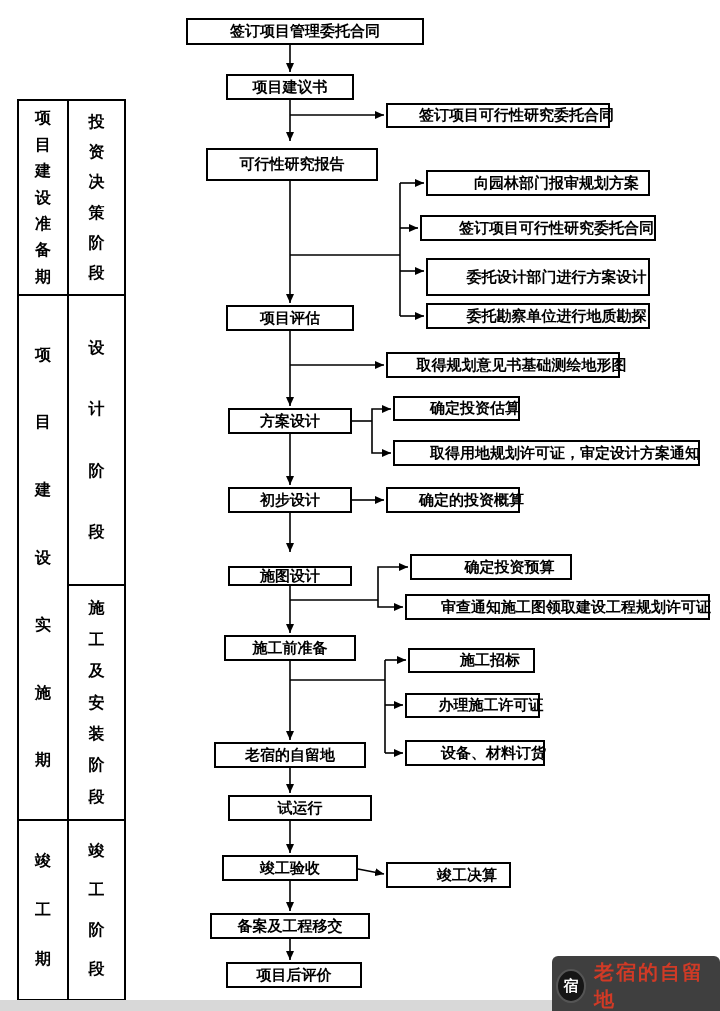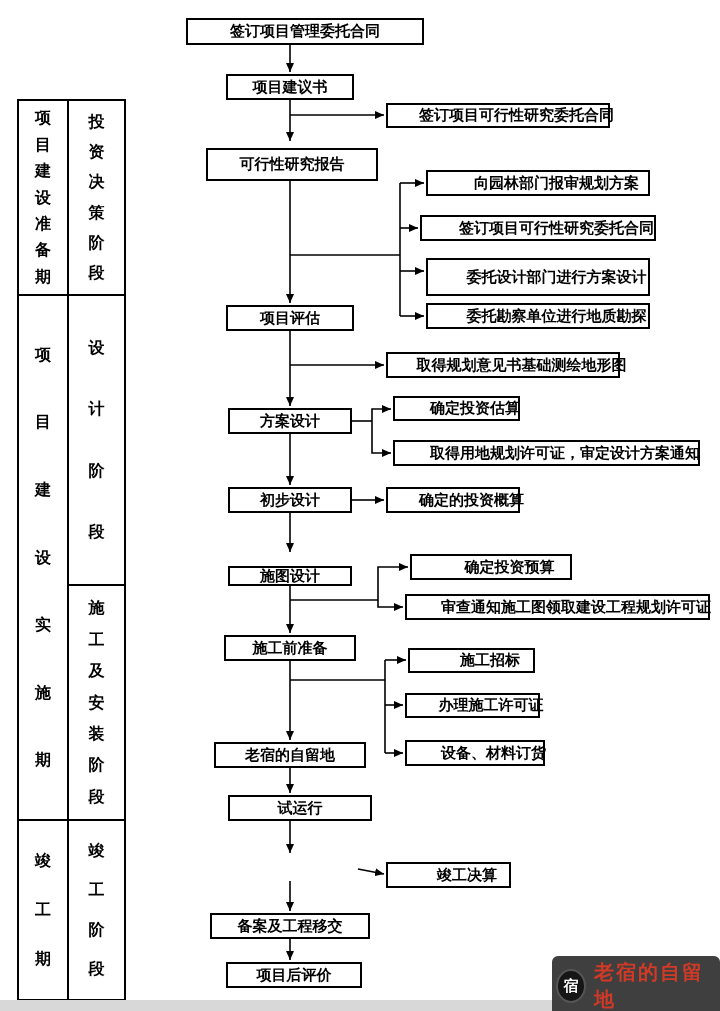--- a/index.html
+++ b/index.html
@@ -196,20 +196,21 @@
   <div class="box" style="left:186px;top:18px;width:238px;height:27px">签订项目管理委托合同</div>
   <div class="box" style="left:226px;top:74px;width:128px;height:26px">项目建议书</div>
   <div class="box" style="left:206px;top:148px;width:172px;height:33px">可行性研究报告</div>
   <div class="box" style="left:226px;top:305px;width:128px;height:26px">项目评估</div>
   <div class="box" style="left:228px;top:408px;width:124px;height:26px">方案设计</div>
   <div class="box" style="left:228px;top:487px;width:124px;height:26px">初步设计</div>
   <div class="box" style="left:228px;top:566px;width:124px;height:20px">施图设计</div>
   <div class="box" style="left:224px;top:635px;width:132px;height:26px">施工前准备</div>
   <div class="box" style="left:214px;top:742px;width:152px;height:26px">老宿的自留地</div>
   <div class="box" style="left:228px;top:795px;width:144px;height:26px">试运行</div>
+  <div class="box" style="left:222px;top:855px;width:136px;height:26px">竣工验收</div>
   <div class="box" style="left:210px;top:913px;width:160px;height:26px">备案及工程移交</div>
   <div class="box" style="left:226px;top:962px;width:136px;height:26px">项目后评价</div>
 
   <div class="box side" style="left:386px;top:103px;width:224px;height:25px">签订项目可行性研究委托合同</div>
   <div class="box side" style="left:426px;top:170px;width:224px;height:26px">向园林部门报审规划方案</div>
   <div class="box side" style="left:420px;top:215px;width:236px;height:26px">签订项目可行性研究委托合同</div>
   <div class="box side" style="left:426px;top:258px;width:224px;height:38px">委托设计部门进行方案设计</div>
   <div class="box side" style="left:426px;top:303px;width:224px;height:26px">委托勘察单位进行地质勘探</div>
   <div class="box side" style="left:386px;top:352px;width:234px;height:26px">取得规划意见书基础测绘地形图</div>
   <div class="box side" style="left:393px;top:396px;width:127px;height:25px">确定投资估算</div>

